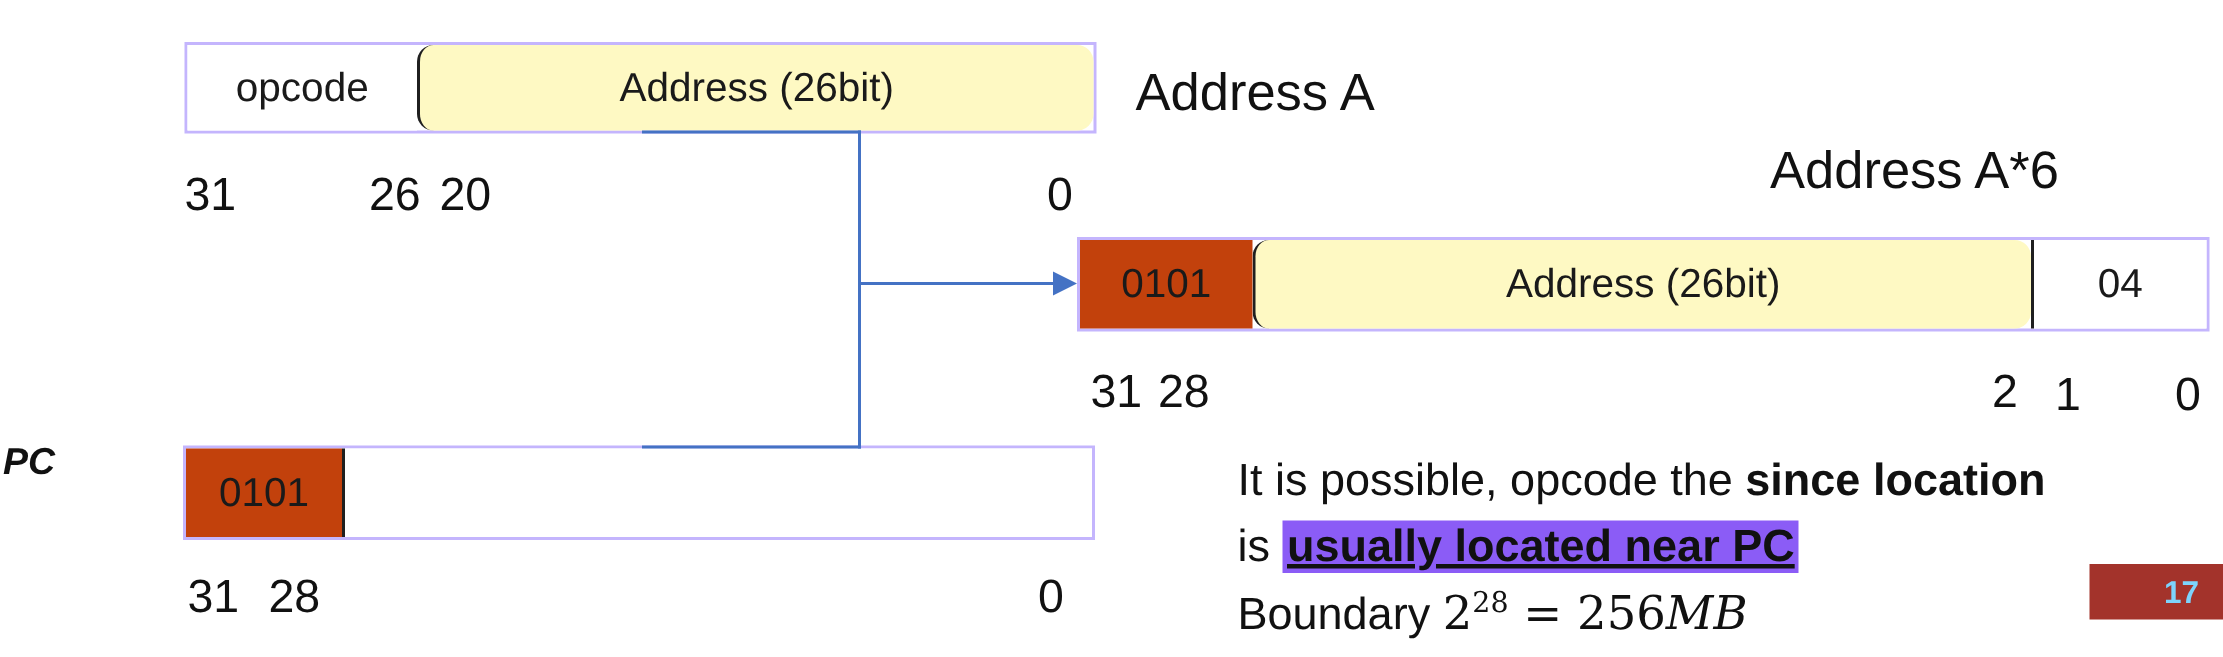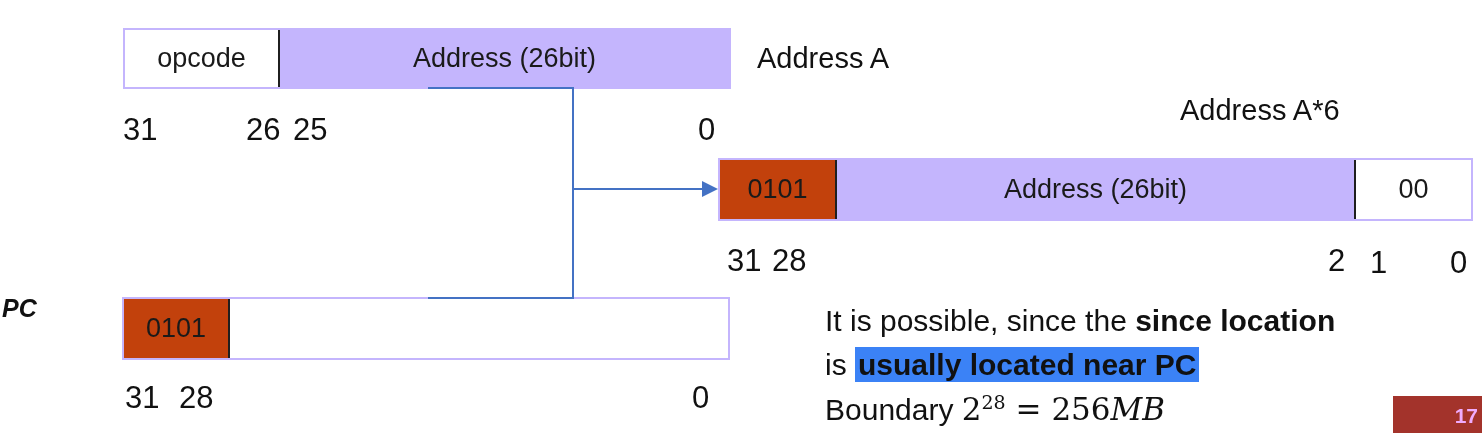--- a/index.html
+++ b/index.html
@@ -23,33 +23,33 @@
     display: flex;
     align-items: center;
     justify-content: center;
     font-size: 27px;
     color: #1a1a1a;
     height: 100%;
     overflow: hidden;
     white-space: nowrap;
   }
   .cell + .cell { border-left: 2px solid #1f1f1f; }
-  .fill-yellow { background: #c4b5fd; }
+  .fill-yellow { background: #fef9c3; border-radius: 11px; }
   .fill-green  { background: #c2410c; }
   .fill-white  { background: #ffffff; }
   .bit {
     position: absolute;
     font-size: 31px;
     color: #111111;
     white-space: nowrap;
     margin-top: 14px;
   }
   .caption {
     position: absolute;
-    font-size: 29px;
+    font-size: 35px;
     color: #111111;
     white-space: nowrap;
   }
   .pc-label {
     position: absolute;
     left: 2px;
     top: 293px;
     width: 108px;
     font-size: 25px;
     line-height: 30px;
@@ -70,65 +70,66 @@
     position: absolute;
     left: 825px;
     top: 299px;
     width: 600px;
     font-size: 30px;
     line-height: 44px;
     color: #111111;
   }
   .note b { font-weight: bold; }
   .hl {
-    background: #3b82f6;
+    background: #8b5cf6;
     font-weight: bold;
     padding: 1px 3px;
+    text-decoration: underline;
   }
   .math {
     font-family: "DejaVu Serif", serif;
     font-size: 31px;
   }
   .math sup { font-size: 19px; vertical-align: super; line-height: 0; }
   .math i { font-style: italic; }
   .page-box {
     position: absolute;
     left: 1393px;
-    top: 396px;
+    top: 376px;
     width: 89px;
     height: 37px;
     background: #A3332B;
-    color: #f0abfc;
+    color: #7dd3fc;
     font-size: 21px;
     font-weight: bold;
     text-align: right;
     line-height: 39px;
-    padding-right: 4px;
+    padding-right: 16px;
   }
 </style>
 </head>
 <body>
 
 <div id="canvas">
 
   <div class="reg" style="left:123px; top:28px; width:608px; height:61px;">
     <div class="cell fill-white" style="width:153px;">opcode</div>
     <div class="cell fill-yellow" style="flex:1;">Address (26bit)</div>
   </div>
   <span class="caption" style="left:757px; top:42px;">Address A</span>
   <span class="bit" style="left:123px; top:98px;">31</span>
   <span class="bit" style="left:246px; top:98px;">26</span>
-  <span class="bit" style="left:293px; top:98px;">25</span>
+  <span class="bit" style="left:293px; top:98px;">20</span>
   <span class="bit" style="left:698px; top:98px;">0</span>
 
   <span class="caption" style="left:1180px; top:94px;">Address A*6</span>
   <div class="reg" style="left:718px; top:158px; width:755px; height:63px;">
     <div class="cell fill-green" style="width:115px;">0101</div>
     <div class="cell fill-yellow" style="flex:1;">Address (26bit)</div>
-    <div class="cell fill-white" style="width:117px;">00</div>
+    <div class="cell fill-white" style="width:117px;">04</div>
   </div>
   <span class="bit" style="left:727px; top:229px;">31</span>
   <span class="bit" style="left:772px; top:229px;">28</span>
   <span class="bit" style="left:1328px; top:229px;">2</span>
   <span class="bit" style="left:1370px; top:231px;">1</span>
   <span class="bit" style="left:1450px; top:231px;">0</span>
 
   <div class="pc-label">
     <div>PC</div>
   </div>
@@ -141,21 +142,21 @@
   <span class="bit" style="left:692px; top:366px;">0</span>
 
   <div class="blue-line" style="left:428px; top:87px; width:146px; height:2px;"></div>
   <div class="blue-line" style="left:572px; top:87px; width:2px; height:212px;"></div>
   <div class="blue-line" style="left:428px; top:297px; width:146px; height:2px;"></div>
   <div class="blue-line" style="left:573px; top:188px; width:131px; height:2px;"></div>
   <div class="arrow-head" style="left:702px; top:181px;"></div>
 
   <div class="note">
     <div>
-      <span>It is possible, since the </span><b>since location</b>
+      <span>It is possible, opcode the </span><b>since location</b>
     </div>
     <div>
       <span>is </span><span class="hl">usually located near PC</span>
     </div>
     <div>
       <span>Boundary </span><span class="math"><span>2</span><sup>28</sup><span> = </span><span>256</span><i>MB</i></span>
     </div>
   </div>
 
   <div class="page-box">17</div>

